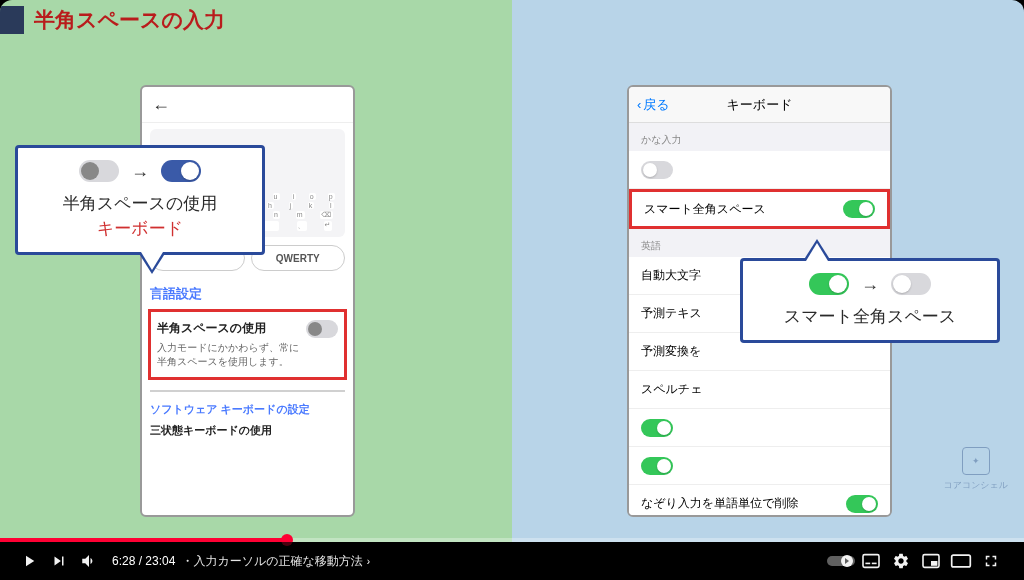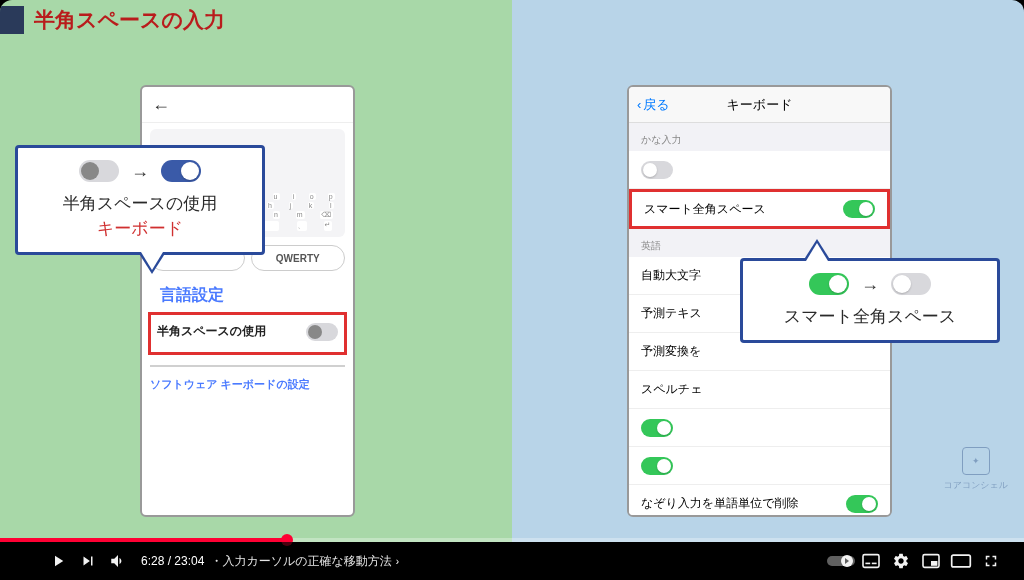--- a/index.html
+++ b/index.html
@@ -13,21 +13,21 @@
 
 
 .phone-left { position: absolute; top: 85px; left: 140px; width: 215px; height: 432px; background: #fff; border: 2px solid #999; border-radius: 6px; overflow: hidden; }
 .phone-left-header { height: 36px; display: flex; align-items: center; padding: 0 10px; border-bottom: 1px solid #eee; }
 .back-arrow { font-size: 18px; color: #333; }
 .kb-preview { margin: 6px 8px 0 8px; height: 108px; background: #f4f4f6; border-radius: 6px; font-size: 7px; color: #888; padding: 4px; display: flex; flex-direction: column; justify-content: flex-end; }
 .kb-row { display: flex; justify-content: space-around; margin-bottom: 2px; letter-spacing: 1px; }
 .kb-row span { display: inline-block; background: #fff; border-radius: 2px; padding: 0 1px; font-size: 7px; }
 .pill-row { display: flex; gap: 6px; margin: 8px 8px 0 8px; }
 .pill { flex: 1; height: 26px; border: 1px solid #ccc; border-radius: 13px; display: flex; align-items: center; justify-content: center; font-size: 10px; font-weight: 600; color: #555; }
-.section-label { font-size: 16px; font-weight: 600; color: #4a7aff; margin: 14px 8px 6px 18px; }
+.section-label { font-size: 13px; font-weight: 600; color: #4a7aff; margin: 14px 8px 6px 8px; }
 .setting-row { margin: 0 6px; padding: 8px 6px; border: 3px solid transparent; display: flex; align-items: flex-start; gap: 6px; }
 .setting-row.highlighted { border-color: #e03030; background: #fff; }
 .setting-text { flex: 1; }
 .setting-title { font-size: 12px; font-weight: 700; color: #222; margin-bottom: 4px; }
 .setting-desc { font-size: 10px; color: #666; line-height: 1.4; }
 .divider { border-top: 2px solid #d0d0d0; margin: 10px 8px 0 8px; }
 .section-label2 { font-size: 11px; font-weight: 600; color: #4a7aff; margin: 10px 8px 6px 8px; }
 .setting-row-2 { margin: 0 8px; display: flex; align-items: center; gap: 6px; }
 .setting-row-2 .setting-title { font-size: 11px; }
 
@@ -69,21 +69,21 @@
 .callout-right .bubble-tail::after { content: ''; position: absolute; top: 4px; left: -11px; border-left: 11px solid transparent; border-right: 11px solid transparent; border-bottom: 18px solid #fff; }
 
 
 .watermark { position: absolute; right: 16px; bottom: 50px; text-align: center; opacity: 0.5; font-size: 9px; color: #4a6a9a; }
 .watermark-icon { width: 28px; height: 28px; margin: 0 auto 4px auto; border: 1px solid #4a6a9a; border-radius: 4px; display: flex; align-items: center; justify-content: center; }
 
 
 .progress-bar { position: absolute; bottom: 38px; left: 0; right: 0; height: 4px; background: rgba(255,255,255,0.3); }
 .progress-played { height: 100%; width: 28%; background: #ff0033; position: relative; }
 .progress-dot { position: absolute; right: -6px; top: -4px; width: 12px; height: 12px; background: #ff0033; border-radius: 50%; }
-.controls { position: absolute; bottom: 0; left: 0; right: 4px; height: 38px; background: rgba(0,0,0,0.7); display: flex; align-items: center; padding: 0 14px; color: #fff; margin-left: 29px; }
+.controls { position: absolute; bottom: 0; left: 0; right: 4px; height: 38px; background: rgba(0,0,0,0.7); display: flex; align-items: center; padding: 0 14px; color: #fff; }
 .ctrl-btn { width: 30px; height: 30px; display: flex; align-items: center; justify-content: center; cursor: pointer; opacity: 0.95; }
 .ctrl-btn svg { fill: #fff; }
 .time-text { font-size: 12px; margin-left: 8px; }
 .chapter-text { font-size: 12px; margin-left: 6px; opacity: 0.9; }
 .chevron { margin-left: 4px; font-size: 10px; }
 .spacer { flex: 1; }
 </style>
 </head>
 <body>
 
@@ -142,27 +142,33 @@
           </div>
       </div>
       <div class="pill-row">
         <div class="pill"></div>
         <div class="pill">QWERTY</div>
       </div>
       <div class="section-label">言語設定</div>
       <div class="setting-row highlighted">
         <div class="setting-text">
           <div class="setting-title">半角スペースの使用</div>
+          <div class="setting-desc">入力モードにかかわらず、常に半角スペースを使用します。</div>
         </div>
         <div class="toggle off sm">
             <div class="toggle-knob dark"></div>
           </div>
       </div>
       <div class="divider"></div>
       <div class="section-label2">ソフトウェア キーボードの設定</div>
+      <div class="setting-row-2">
+        <div class="setting-text">
+          <div class="setting-title">三状態キーボードの使用</div>
+        </div>
+      </div>
     </div>
 
     <div class="callout callout-left">
       <div class="callout-toggles">
         <div class="toggle off">
             <div class="toggle-knob dark"></div>
           </div>
         <span class="callout-arrow">→</span>
         <div class="toggle on-blue">
             <div class="toggle-knob"></div>

